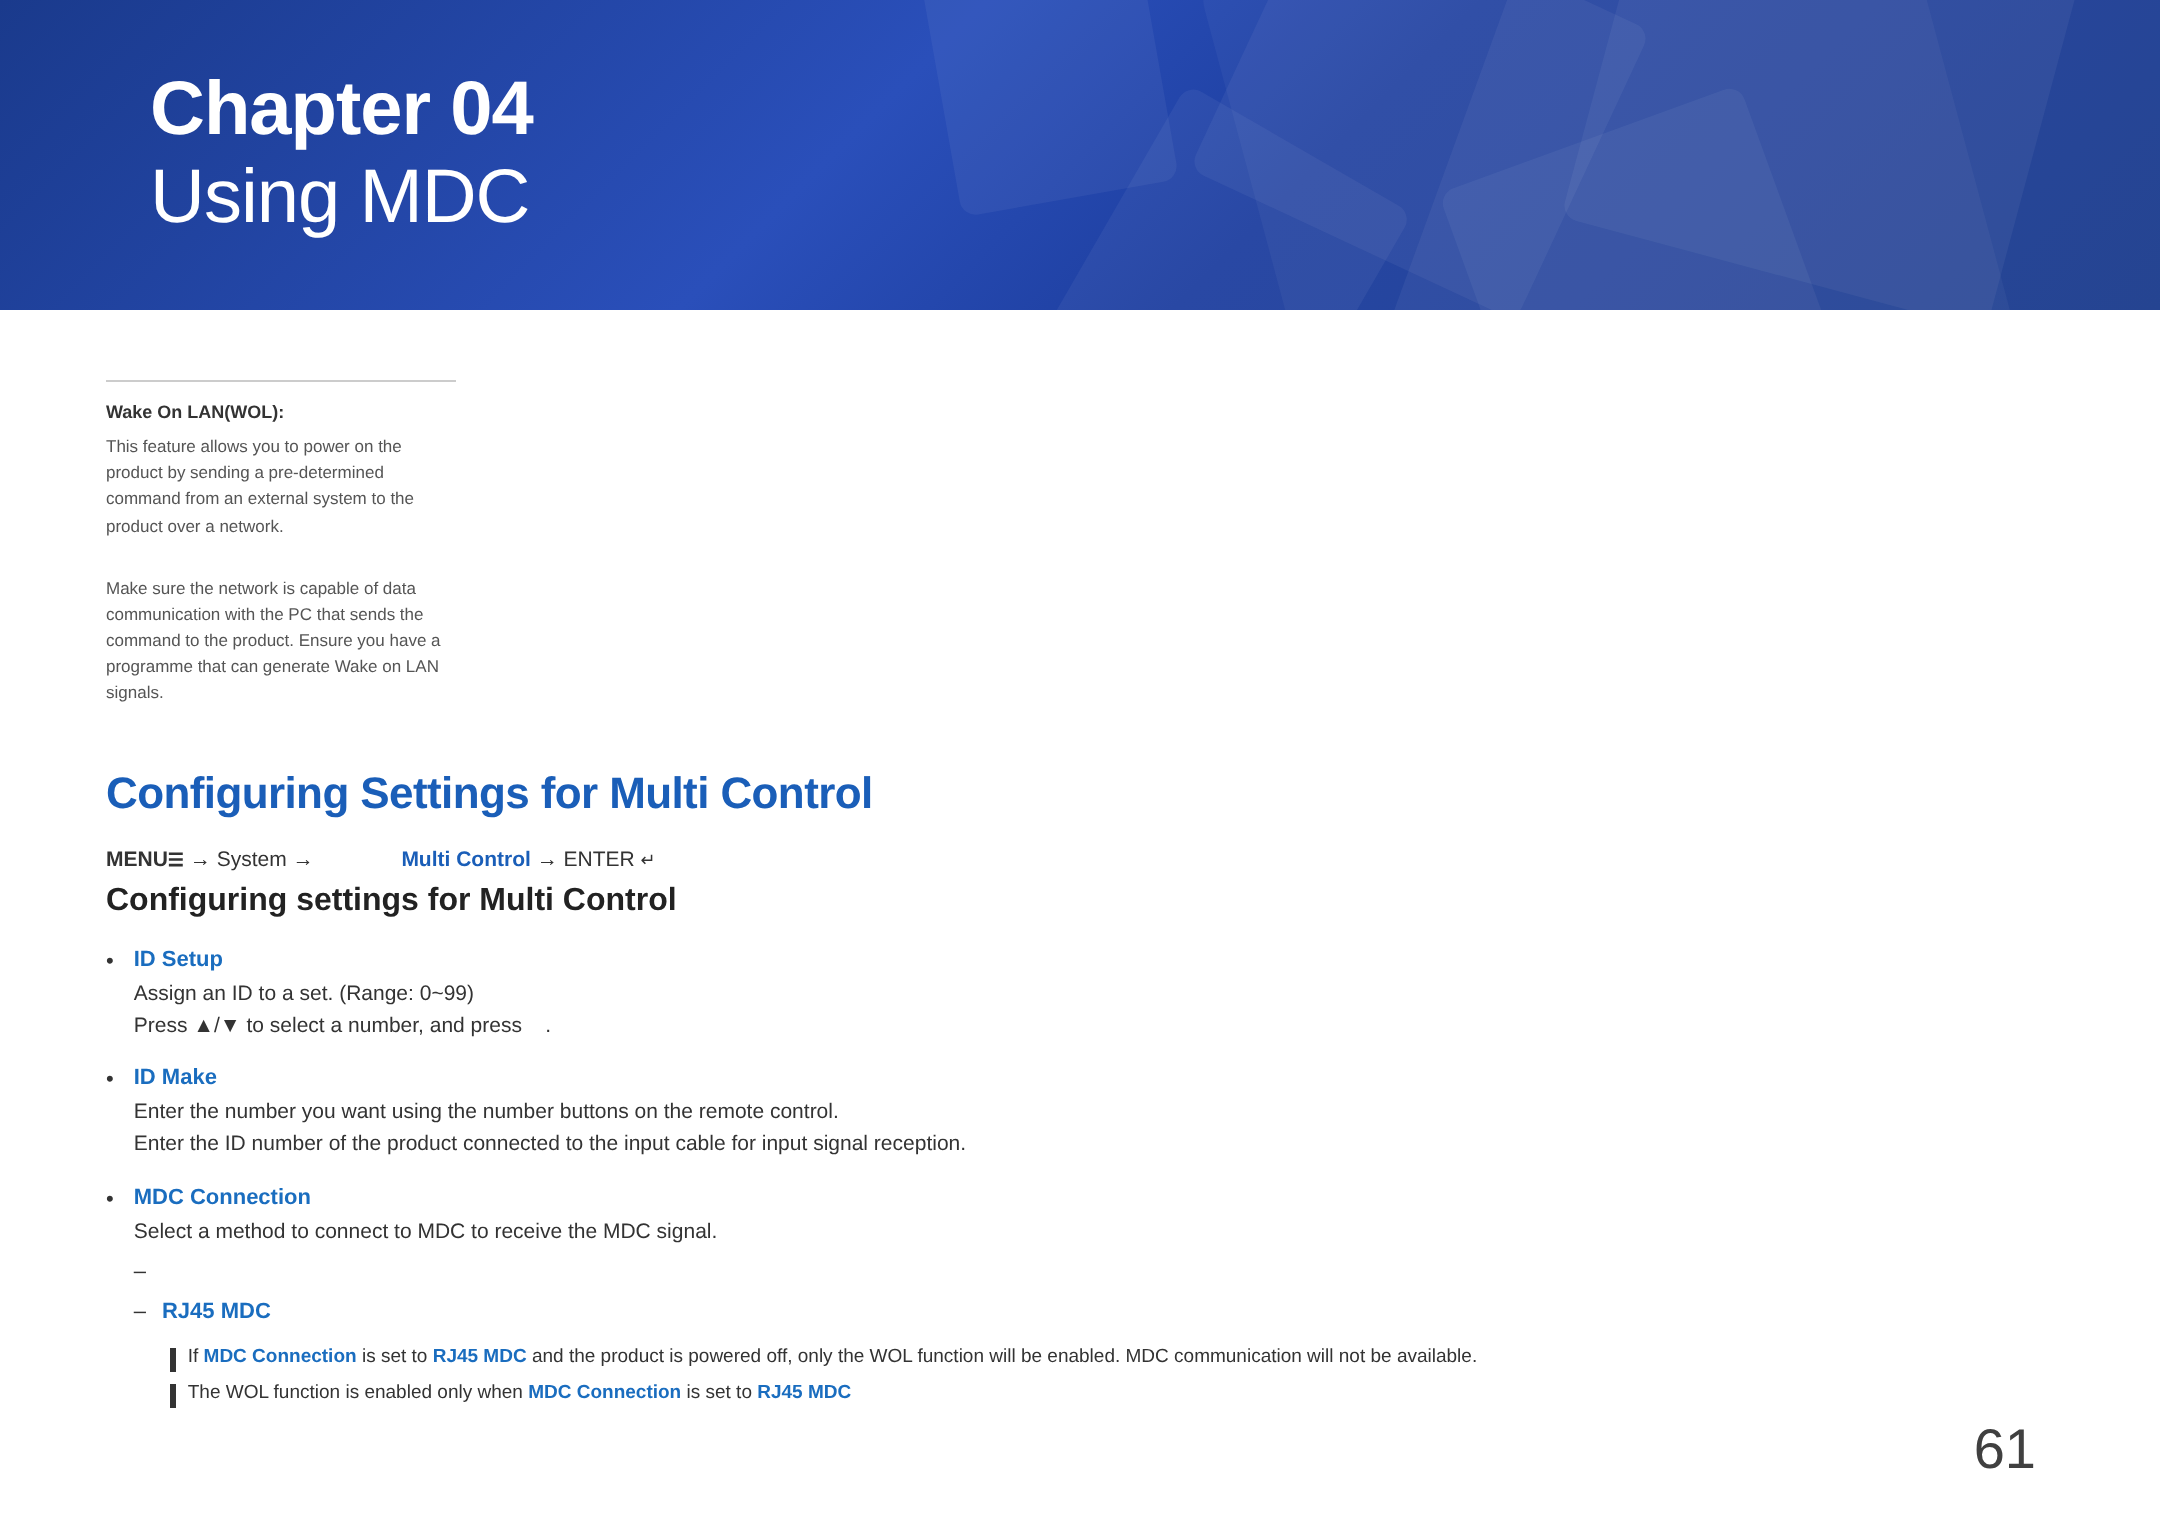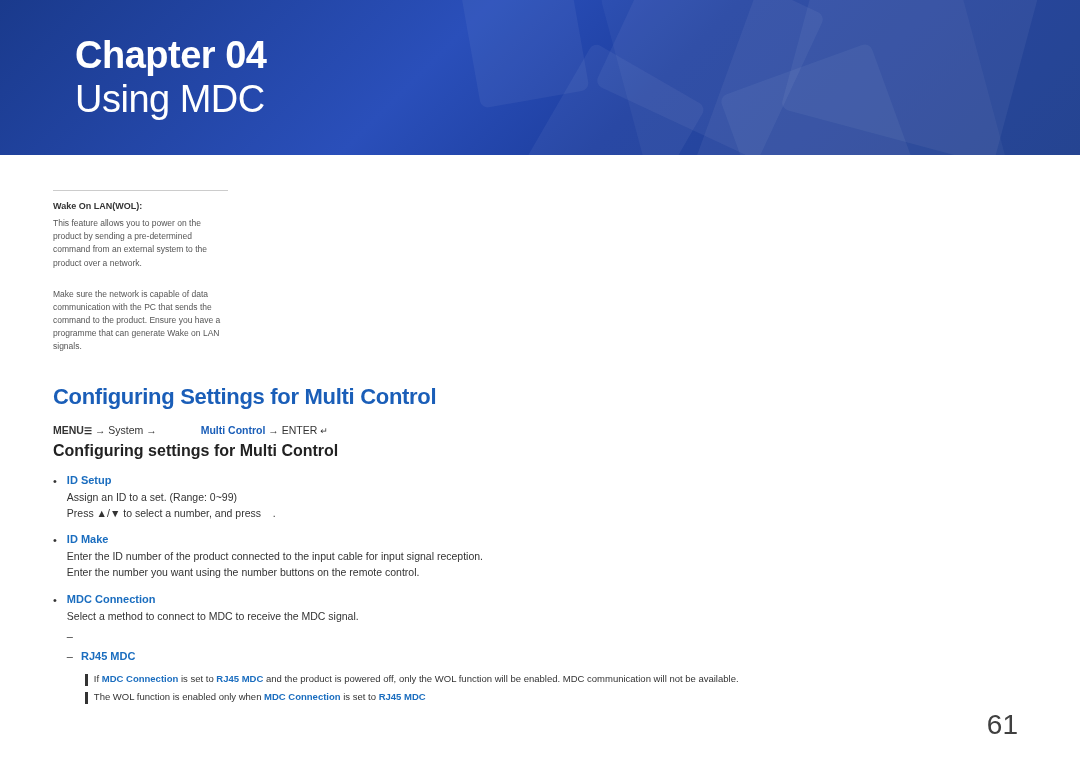--- a/index.html
+++ b/index.html
@@ -324,22 +324,22 @@
           <div class="item-title">ID Setup</div>
           <div class="item-desc">Assign an ID to a set. (Range: 0~99)</div>
           <div class="item-desc">Press ▲/▼ to select a number, and press &nbsp;&nbsp;&nbsp;.</div>
         </div>
       </li>
 
       <li class="bullet-item">
         <span class="bullet-dot">•</span>
         <div class="bullet-content">
           <div class="item-title">ID Make</div>
+          <div class="item-desc">Enter the number you want using the number buttons on the remote control.</div>
           <div class="item-desc">Enter the ID number of the product connected to the input cable for input signal reception.</div>
-          <div class="item-desc">Enter the number you want using the number buttons on the remote control.</div>
         </div>
       </li>
 
       <li class="bullet-item">
         <span class="bullet-dot">•</span>
         <div class="bullet-content">
           <div class="item-title">MDC Connection</div>
           <div class="item-desc">Select a method to connect to MDC to receive the MDC signal.</div>
 
           <ul class="sub-bullet-list">

